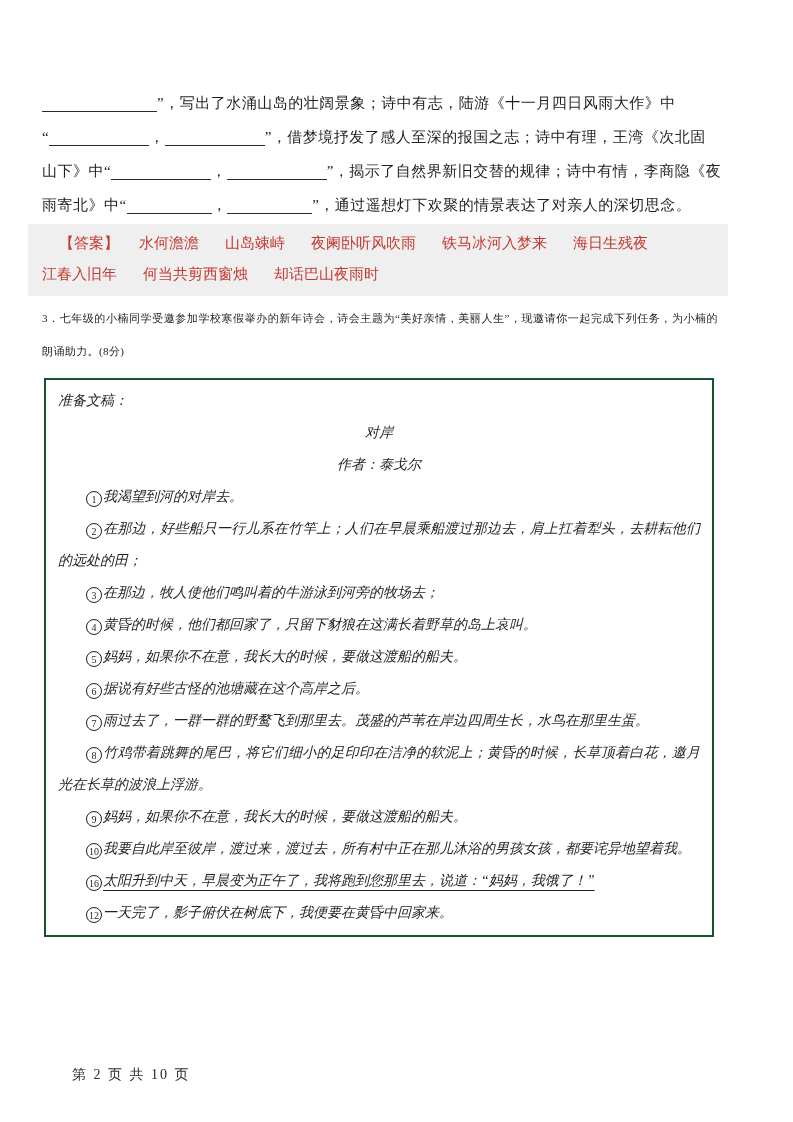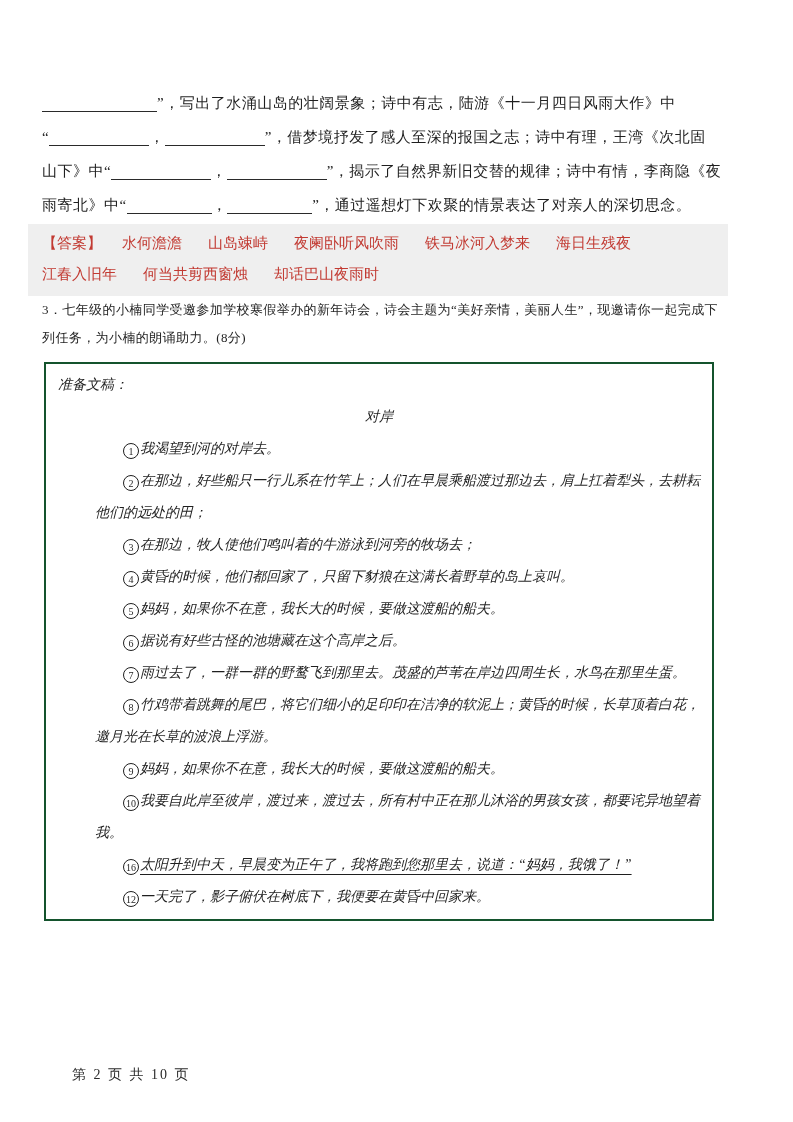--- a/index.html
+++ b/index.html
@@ -37,44 +37,45 @@
   .blank.w85  { width: 85px; }
   
   .answer-block {
     margin: 2px -10px 0 -14px;
     padding: 4px 12px 6px 14px;
     background: #efefef;
     color: #c23a32;
     font-size: 15px;
     line-height: 31px;
   }
-  .ans-label { margin-right: 20px; }
+  .ans-label { margin-right: 20px; margin-left: 17px; }
   .ans-item  { margin-right: 26px; text-align: center; }
   .detail-par { text-align: justify; }
   
   .q3 {
-    font-size: 13px;
-    line-height: 28px;
+    margin-top: 6px;
+    font-size: 11px;
+    line-height: 33px;
     text-align: justify;
     letter-spacing: 0.4px;
   }
   
   .doc-box {
     margin-top: 10px;
     margin-left: 2px;
     width: 670px;
     border: 2px solid #14532d;
     padding: 5px 12px 6px 12px;
     font-size: 14px;
     line-height: 32px;
     font-style: italic;
   }
   .ms-label { text-align: left; }
   .poem-title, .poem-author { text-align: center; }
-  .poem-line { text-indent: 2em; text-align: justify; margin-left: 37px; }
+  .poem-line { text-indent: 2em; text-align: justify; }
   .poem-line.ul { text-decoration: underline; text-underline-offset: 5px; }
   .pnum {
     display: inline-block;
     width: 16px;
     height: 16px;
     line-height: 15px;
     border: 1px solid #1f1f1f;
     border-radius: 50%;
     font-size: 10px;
     font-style: normal;
@@ -123,20 +124,21 @@
       </div>
     </div>
 
     <p class="q3">
       <span>3．</span><span>七年级的小楠同学受邀参加学校寒假举办的新年诗会，诗会主题为“美好亲情，美丽人生”，现邀请你一起完成下列任务，为小楠的朗诵助力。(8分)</span>
     </p>
 
     <div class="doc-box">
       <p class="ms-label">准备文稿：</p>
       <p class="poem-title">对岸</p>
+      <p class="poem-author">作者：泰戈尔</p>
 
       <p class="poem-line"><span class="pnum">1</span><span>我渴望到河的对岸去。</span></p>
       <p class="poem-line"><span class="pnum">2</span><span>在那边，好些船只一行儿系在竹竿上；人们在早晨乘船渡过那边去，肩上扛着犁头，去耕耘他们的远处的田；</span></p>
       <p class="poem-line"><span class="pnum">3</span><span>在那边，牧人使他们鸣叫着的牛游泳到河旁的牧场去；</span></p>
       <p class="poem-line"><span class="pnum">4</span><span>黄昏的时候，他们都回家了，只留下豺狼在这满长着野草的岛上哀叫。</span></p>
       <p class="poem-line"><span class="pnum">5</span><span>妈妈，如果你不在意，我长大的时候，要做这渡船的船夫。</span></p>
       <p class="poem-line"><span class="pnum">6</span><span>据说有好些古怪的池塘藏在这个高岸之后。</span></p>
       <p class="poem-line"><span class="pnum">7</span><span>雨过去了，一群一群的野鹜飞到那里去。茂盛的芦苇在岸边四周生长，水鸟在那里生蛋。</span></p>
       <p class="poem-line"><span class="pnum">8</span><span>竹鸡带着跳舞的尾巴，将它们细小的足印印在洁净的软泥上；黄昏的时候，长草顶着白花，邀月光在长草的波浪上浮游。</span></p>
       <p class="poem-line"><span class="pnum">9</span><span>妈妈，如果你不在意，我长大的时候，要做这渡船的船夫。</span></p>

